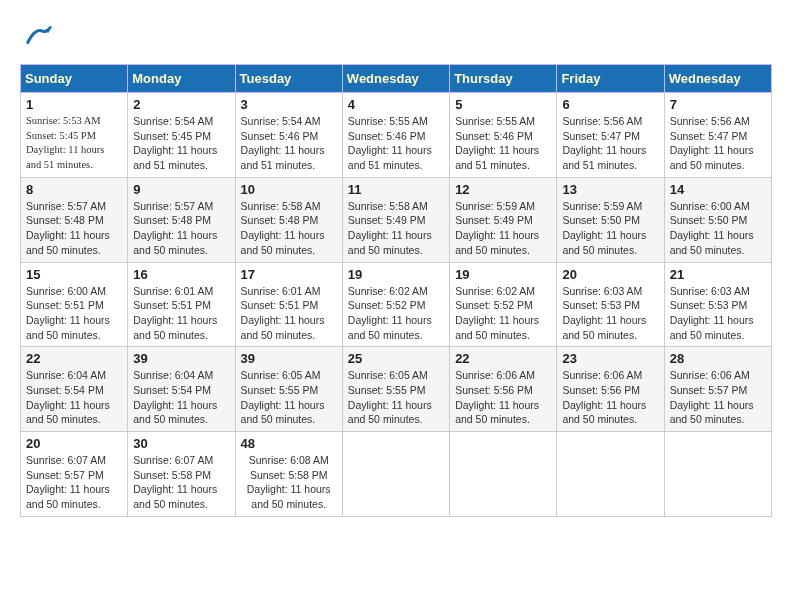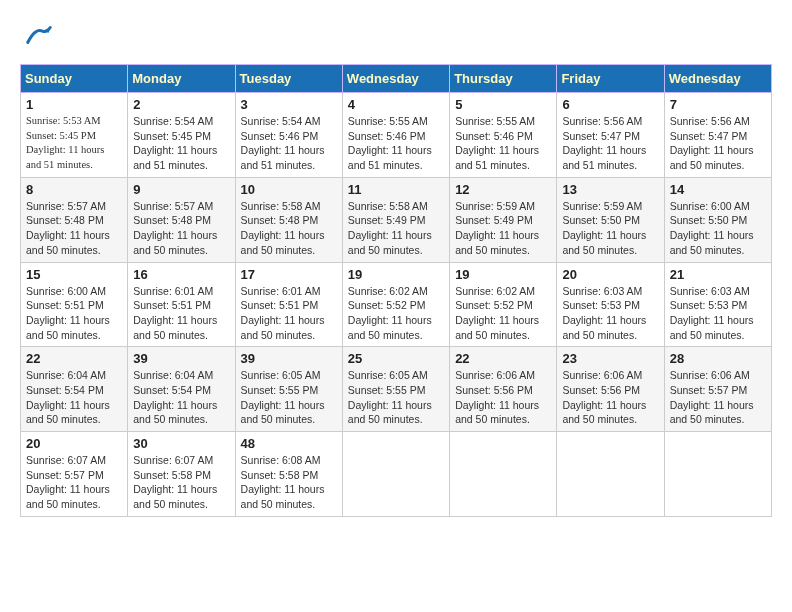--- a/index.html
+++ b/index.html
@@ -335,21 +335,21 @@
         </td>
         <td>
           <span class="day-num">30</span>
           <div class="day-info" style="white-space: pre-line;">Sunrise: 6:07 AM
 Sunset: 5:58 PM
 Daylight: 11 hours
 and 50 minutes.</div>
         </td>
         <td>
           <span class="day-num">48</span>
-          <div class="day-info" style="white-space: pre-line;">Sunrise: 6:08 AM
+          <div class="day-info" style="white-space: pre-line; text-align: center;">Sunrise: 6:08 AM
 Sunset: 5:58 PM
 Daylight: 11 hours
 and 50 minutes.</div>
         </td>
         <td class="empty-cell"></td>
         <td class="empty-cell"></td>
         <td class="empty-cell"></td>
         <td class="empty-cell"></td>
       </tr>
     </tbody>

